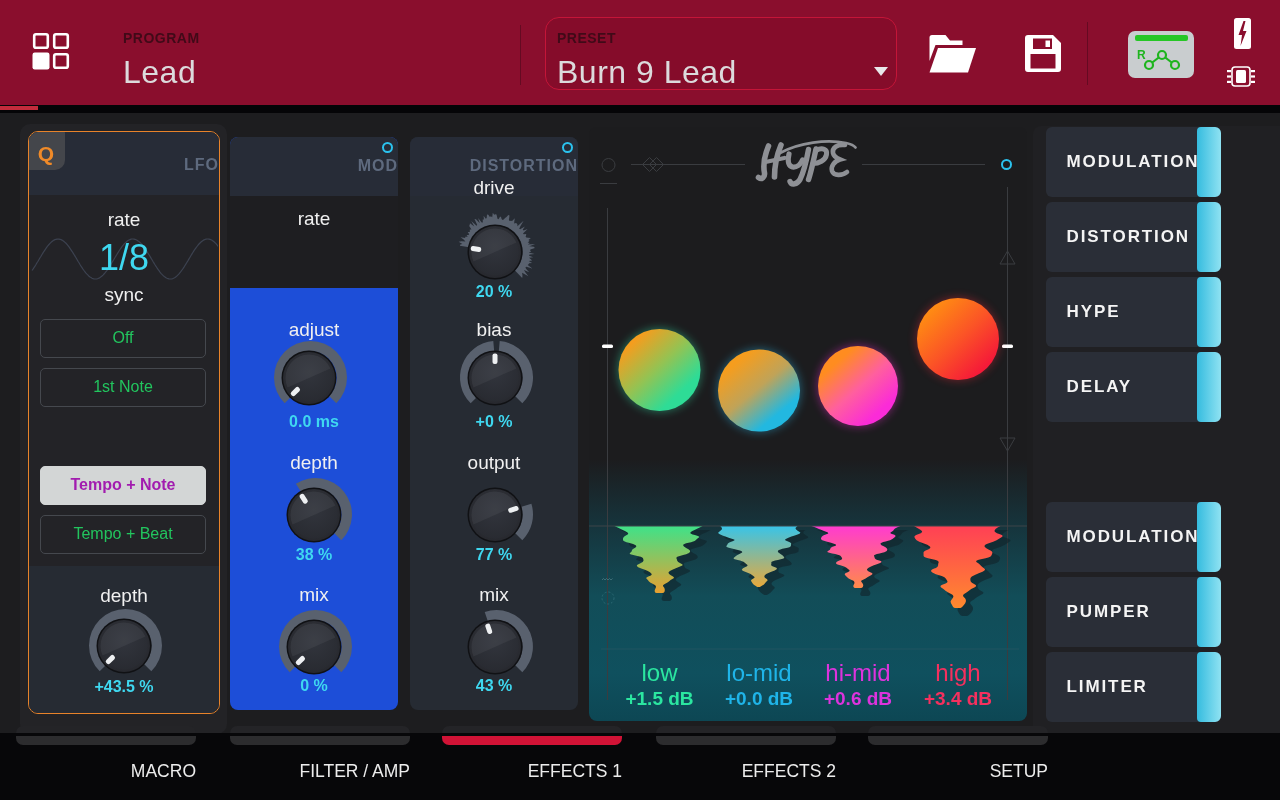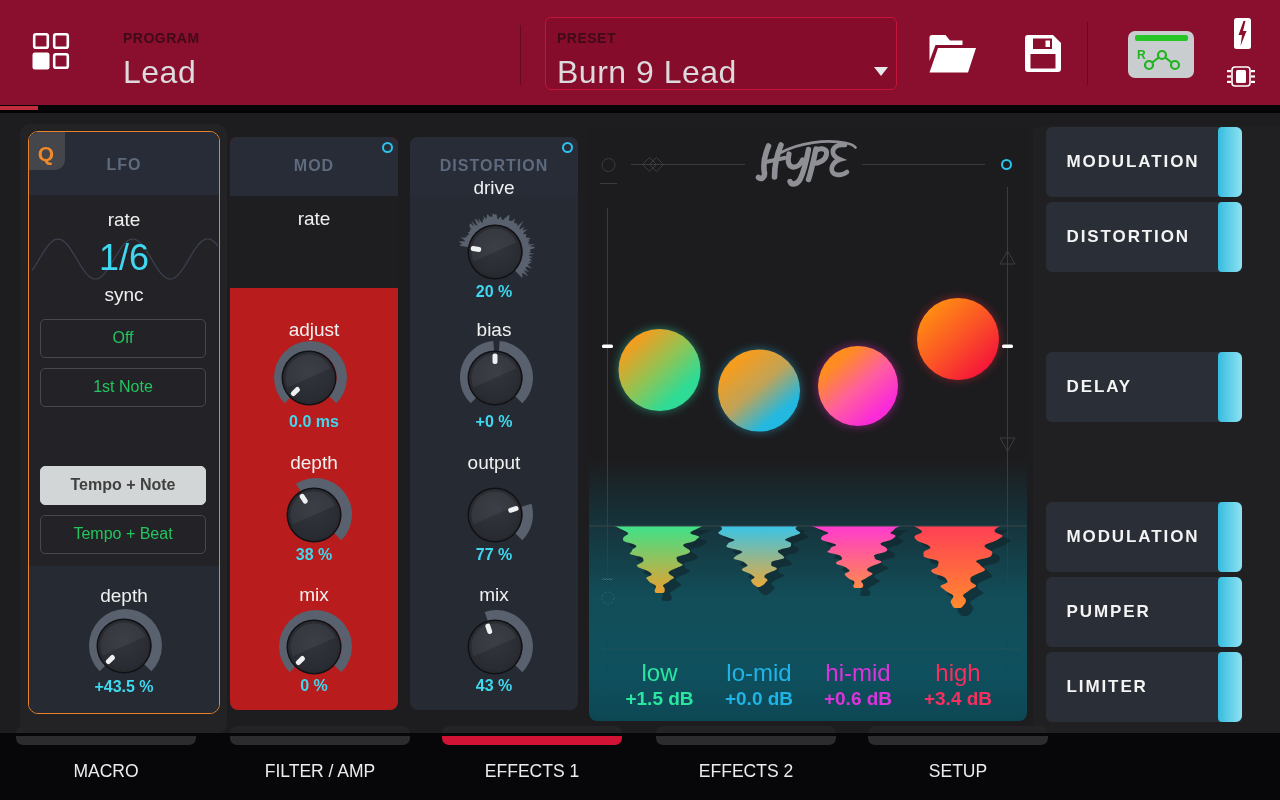--- a/index.html
+++ b/index.html
@@ -5,49 +5,49 @@
 html,body{width:1280px;height:800px;overflow:hidden;background:#1d1d1f;font-family:"Liberation Sans",sans-serif}
 #root{position:relative;width:1280px;height:800px;transform:translateZ(0)}
 .abs{position:absolute}
 #hdr{position:absolute;left:0;top:0;width:1280px;height:105px;background:#8a0e2d}
 #hstrip{position:absolute;left:0;top:105px;width:1280px;height:8px;background:#050507}
 #hred{position:absolute;left:0;top:106px;width:38px;height:3.5px;background:#c22c3c}
 .hlabel{font-size:14px;font-weight:bold;letter-spacing:0.5px;color:#400a18}
 .hbig{font-size:32px;font-weight:400;color:#dcdadc;letter-spacing:0.5px}
 #vsep1{position:absolute;left:520px;top:25px;width:1px;height:60px;background:#650a22}
 #vsep2{position:absolute;left:1087px;top:22px;width:1px;height:63px;background:#650a22}
-#preset{position:absolute;left:545px;top:17px;width:352px;height:73px;border:1.5px solid #c41538;border-radius:6px;background:#850c2a}
+#preset{position:absolute;left:545px;top:17px;width:352px;height:73px;border:1.5px solid #c41538;border-radius:14px;background:#850c2a}
 #main{position:absolute;left:0;top:113px;width:1280px;height:620px;background:#1d1d1f}
 .panel{position:absolute;background:#232327;border-radius:8px;overflow:hidden}
 .phead{position:absolute;left:0;top:0;width:100%;background:#272c37}
-.ptitle{position:absolute;width:100%;text-align:center;font-weight:bold;font-size:16px;letter-spacing:1px;color:#5e6a7e}
+.ptitle{position:absolute;width:100%;text-align:right;font-weight:bold;font-size:16px;letter-spacing:1px;color:#5e6a7e}
 .cyc{position:absolute;width:11px;height:11px;border:2.5px solid #2bc2ee;border-radius:50%}
 .lbl{position:absolute;width:100%;text-align:center;font-size:19px;color:#f0f0f0}
 .val{position:absolute;width:100%;text-align:center;font-size:16px;font-weight:bold;color:#3fd8f0}
 .knob{position:absolute}
 #lfowrap{position:absolute;left:20px;top:11px;width:207px;height:610px;background:#232326;border-radius:10px}
 #lfo{position:absolute;left:28px;top:18px;width:192px;height:583px;background:#232327;border:1.5px solid #e8832a;border-radius:10px;overflow:hidden}
 #lfo .phead{height:63px}
 #qtab{position:absolute;left:-1.5px;top:-1.5px;width:37px;height:39px;background:#44464b;border-radius:8px 2px 10px 2px;color:#f08a28;font-weight:bold;font-size:21px;text-align:center;line-height:45px}
 .sybtn{position:absolute;left:11px;width:166px;height:39.5px;border:1.5px solid #45484e;border-radius:5px;font-size:16px;color:#22c55e;display:flex;align-items:center;justify-content:center}
-.sybtn.sel{background:#d3d6d6;border-color:#d3d6d6;color:#404040;font-weight:bold}
+.sybtn.sel{background:#d3d6d6;border-color:#d3d6d6;color:#a21caf;font-weight:bold}
 #lfodepthsec{position:absolute;left:0;top:434px;width:100%;height:149px;background:#262b33}
-#mod{left:230px;top:24px;width:168px;height:573px;background:#b91c1c}
+#mod{left:230px;top:24px;width:168px;height:573px;background:#1d4ed8}
 #mod .phead{height:59px}
 #modrate{position:absolute;left:0;top:59px;width:100%;height:92px;background:#1e1e21}
 #dist{left:410px;top:24px;width:168px;height:573px;background:#262b33}
 #dist .phead{height:59px}
 #hype{left:589px;top:14px;width:438px;height:594px;background:#1c1c1e}
-.fxbtn{position:absolute;left:1045.5px;width:196px;height:70px;background:#2a2e37;border-radius:6px}
+.fxbtn{position:absolute;left:1045.5px;width:175px;height:70px;background:#2a2e37;border-radius:6px}
 .fxbtn span{position:absolute;left:21px;top:50%;transform:translateY(-50%);color:#f4f4f4;font-weight:bold;font-size:17px;letter-spacing:1.9px}
 .fxbtn i{position:absolute;right:0;top:0;width:23.5px;height:100%;border-radius:4px 6px 6px 4px;background:linear-gradient(90deg,#35bcdf,#8fe2f2)}
 #ftr{position:absolute;left:0;top:733px;width:1280px;height:67px;background:#070709}
 .pill{position:absolute;top:3px;width:180px;height:9px;border-radius:0 0 7px 7px;background:#2c2c2e}
 .pill.on{background:#d11336}
-.tab{position:absolute;top:28px;width:180px;text-align:center;color:#ececec;font-size:17.5px}
+.tab{position:absolute;top:28px;width:180px;text-align:right;color:#ececec;font-size:17.5px}
 </style></head>
 <body>
 <div id="root">
 <div id="hdr">
  <svg class="abs" style="left:32px;top:32px" width="38" height="38" viewBox="0 0 38 38">
   <rect x="2.2" y="2.2" width="13.6" height="13.6" rx="1.8" fill="none" stroke="#fff" stroke-width="2.6"></rect>
   <rect x="22.2" y="2.2" width="13.6" height="13.6" rx="1.8" fill="none" stroke="#fff" stroke-width="2.6"></rect>
   <rect x="0.5" y="20.5" width="17" height="17" rx="2.2" fill="#fff"></rect>
   <rect x="22.2" y="22.2" width="13.6" height="13.6" rx="1.8" fill="none" stroke="#fff" stroke-width="2.6"></rect>
  </svg>
@@ -116,21 +116,21 @@
  <div id="lfowrap"></div>
  <div id="lfo">
    <div class="phead">
           <div class="ptitle" style="top:24px">LFO</div>
         </div>
    <div id="qtab">Q</div>
    <div class="lbl" style="top:77px">rate</div>
    <svg class="abs" style="left:0;top:64px" width="189" height="126" viewBox="0 0 189 126">
      <path d="M3 74.5 L4 73.1 L5 71.6 L6 70.1 L7 68.5 L8 66.8 L9 65.2 L10 63.5 L11 61.8 L12 60.2 L13 58.5 L14 56.9 L15 55.3 L16 53.8 L17 52.3 L18 50.9 L19 49.7 L20 48.5 L21 47.4 L22 46.4 L23 45.5 L24 44.7 L25 44.1 L26 43.6 L27 43.3 L28 43.1 L29 43.0 L30 43.1 L31 43.3 L32 43.6 L33 44.1 L34 44.7 L35 45.5 L36 46.4 L37 47.3 L38 48.4 L39 49.6 L40 50.9 L41 52.3 L42 53.8 L43 55.3 L44 56.9 L45 58.5 L46 60.1 L47 61.8 L48 63.5 L49 65.2 L50 66.8 L51 68.5 L52 70.1 L53 71.6 L54 73.1 L55 74.5 L56 75.8 L57 77.1 L58 78.2 L59 79.2 L60 80.2 L61 81.0 L62 81.6 L63 82.2 L64 82.6 L65 82.9 L66 83.0 L67 83.0 L68 82.8 L69 82.5 L70 82.1 L71 81.5 L72 80.8 L73 80.0 L74 79.1 L75 78.0 L76 76.9 L77 75.6 L78 74.3 L79 72.8 L80 71.3 L81 69.8 L82 68.2 L83 66.5 L84 64.9 L85 63.2 L86 61.5 L87 59.9 L88 58.2 L89 56.6 L90 55.0 L91 53.5 L92 52.1 L93 50.7 L94 49.4 L95 48.2 L96 47.2 L97 46.2 L98 45.3 L99 44.6 L100 44.0 L101 43.6 L102 43.2 L103 43.0 L104 43.0 L105 43.1 L106 43.3 L107 43.7 L108 44.2 L109 44.9 L110 45.6 L111 46.5 L112 47.5 L113 48.7 L114 49.9 L115 51.2 L116 52.6 L117 54.0 L118 55.6 L119 57.2 L120 58.8 L121 60.4 L122 62.1 L123 63.8 L124 65.5 L125 67.1 L126 68.8 L127 70.3 L128 71.9 L129 73.3 L130 74.7 L131 76.1 L132 77.3 L133 78.4 L134 79.4 L135 80.3 L136 81.1 L137 81.8 L138 82.3 L139 82.7 L140 82.9 L141 83.0 L142 83.0 L143 82.8 L144 82.5 L145 82.0 L146 81.4 L147 80.7 L148 79.9 L149 78.9 L150 77.8 L151 76.6 L152 75.4 L153 74.0 L154 72.6 L155 71.1 L156 69.5 L157 67.9 L158 66.2 L159 64.6 L160 62.9 L161 61.2 L162 59.5 L163 57.9 L164 56.3 L165 54.7 L166 53.2 L167 51.8 L168 50.5 L169 49.2 L170 48.0 L171 47.0 L172 46.0 L173 45.2 L174 44.5 L175 43.9 L176 43.5 L177 43.2 L178 43.0 L179 43.0 L180 43.1 L181 43.4 L182 43.8 L183 44.3 L184 45.0 L185 45.8 L186 46.7 L187 47.7 L188 48.9 L189 50.1 L190 51.4" fill="none" stroke="#3c4250" stroke-width="1.2"></path>
    </svg>
-   <div class="abs" style="top:105px;width:100%;text-align:center;font-size:36px;color:#3fd8f0">1/6</div>
+   <div class="abs" style="top:105px;width:100%;text-align:center;font-size:36px;color:#3fd8f0">1/8</div>
    <div class="lbl" style="top:152px">sync</div>
    <div class="sybtn" style="top:186.5px">Off</div>
    <div class="sybtn" style="top:235.5px">1st Note</div>
    <div class="sybtn sel" style="top:333.5px">Tempo + Note</div>
    <div class="sybtn" style="top:382.5px">Tempo + Beat</div>
    <div id="lfodepthsec"></div>
    <div class="lbl" style="top:452.5px">depth</div>
    <div class="val" style="top:545.5px">+43.5 %</div>
  </div>
  <svg class="knob" style="left:79px;top:487.5px" width="90" height="90" viewBox="0 0 90 90">
@@ -335,20 +335,24 @@
  <div class="cyc" style="left:1001px;top:45.5px"></div>
  <div style="position:absolute;left:1033px;top:13px;width:247px;height:611px;background:#202023;border-radius:8px 0 0 8px"></div>
  <div class="fxbtn" style="top:13.5px">
         <span>MODULATION</span>
         <i></i>
       </div>
  <div class="fxbtn" style="top:88.5px">
         <span>DISTORTION</span>
         <i></i>
       </div>
+ <div class="fxbtn" style="top:163.5px">
+        <span>HYPE</span>
+        <i></i>
+      </div>
  <div class="fxbtn" style="top:238.5px">
         <span>DELAY</span>
         <i></i>
       </div>
  <div class="fxbtn" style="top:388.5px">
         <span>MODULATION</span>
         <i></i>
       </div>
  <div class="fxbtn" style="top:463.5px">
         <span>PUMPER</span>

